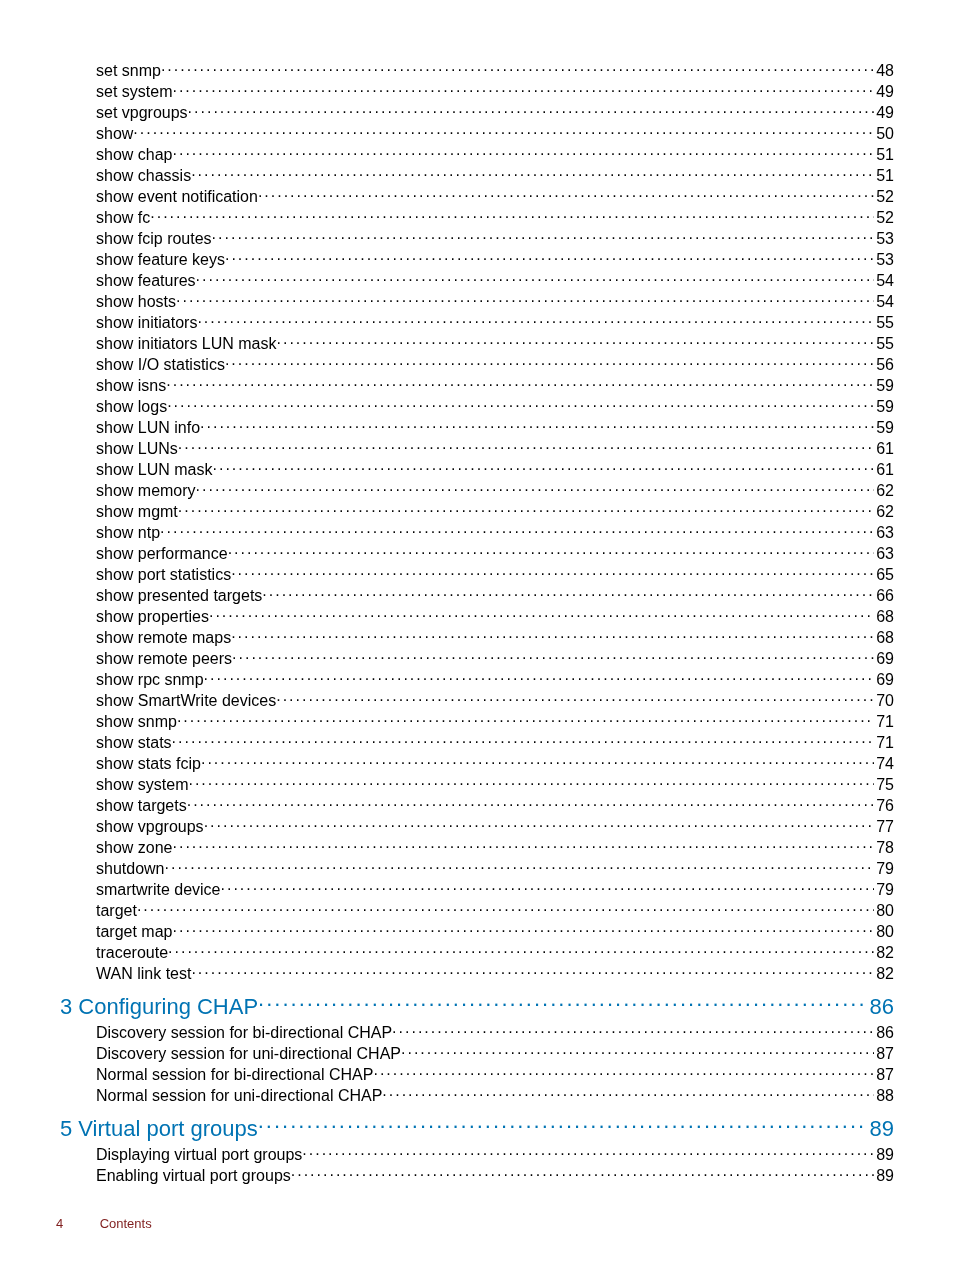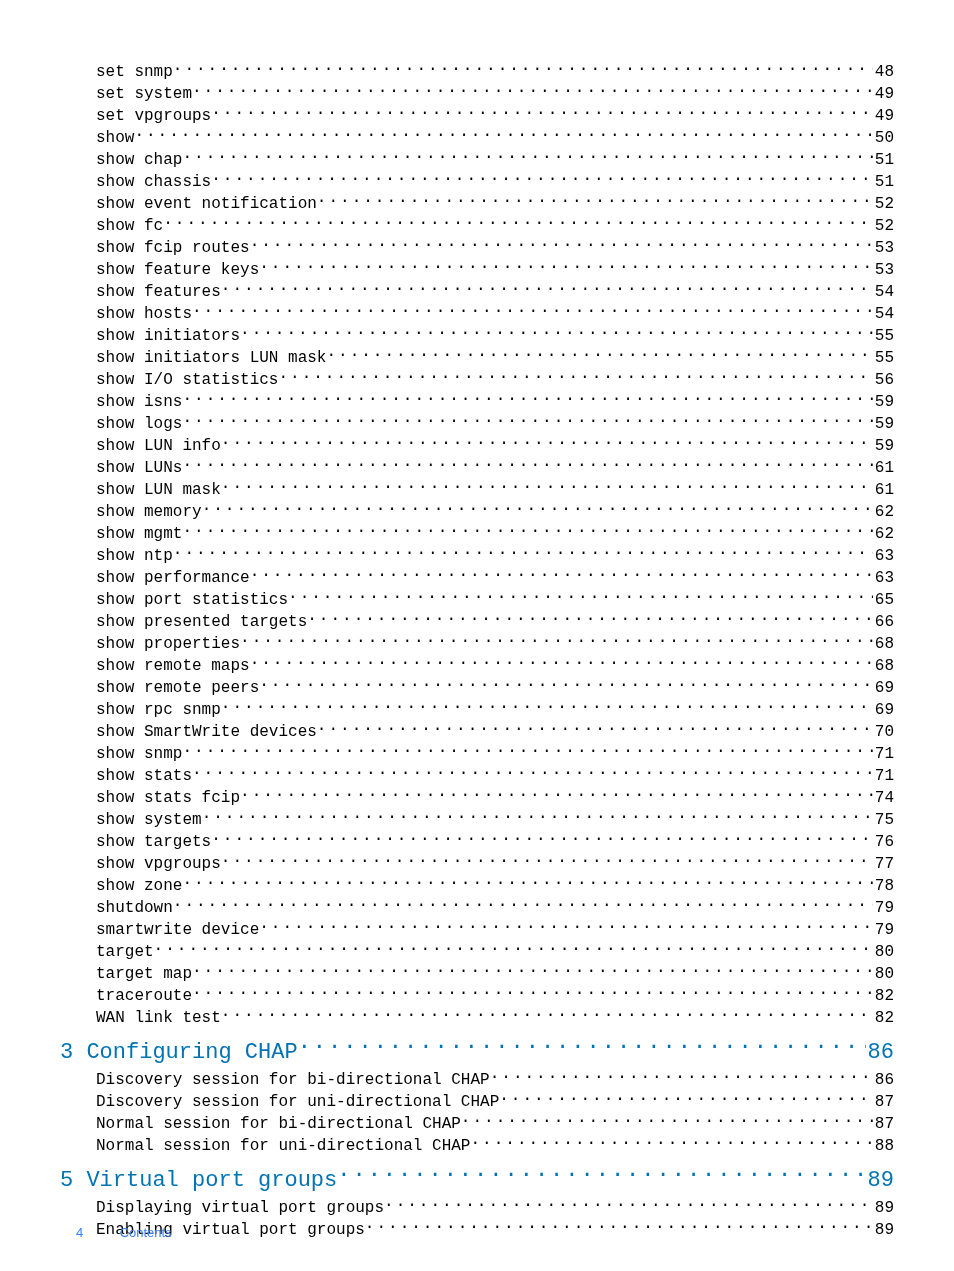--- a/index.html
+++ b/index.html
@@ -23,21 +23,20 @@
     list-style: none;
     margin: 0;
     padding: 0;
   }
   .toc-row {
     display: flex;
     align-items: baseline;
     font-size: 16px;
     line-height: 20px;
     white-space: nowrap;
-    font-family: Liberation Mono, monospace;
   }
   .toc-row.level-1 {
     padding-left: 36px;
     color: #000;
   }
   .toc-row.level-0 {
     padding-left: 0;
     color: #0073b3;
     font-size: 22px;
     line-height: 30px;
@@ -56,24 +55,24 @@
     left: 0;
     right: 0;
     bottom: 0;
     letter-spacing: 2px;
     overflow: hidden;
     color: inherit;
   }
   .toc-page { flex: 0 0 auto; padding-left: 2px; }
   .footer {
     position: absolute;
-    left: 76px;
+    left: 56px;
     bottom: 40px;
     font-size: 13px;
-    color: #3b82f6;
+    color: #7f1d1d;
   }
   .footer .pnum { display: inline-block; width: 40px; }
 </style>
 </head>
 <body>
 
 <div class="page">
   <ul class="toc-list" id="toc">
       <li class="toc-row level-1">
         <span class="toc-title">set snmp</span>

